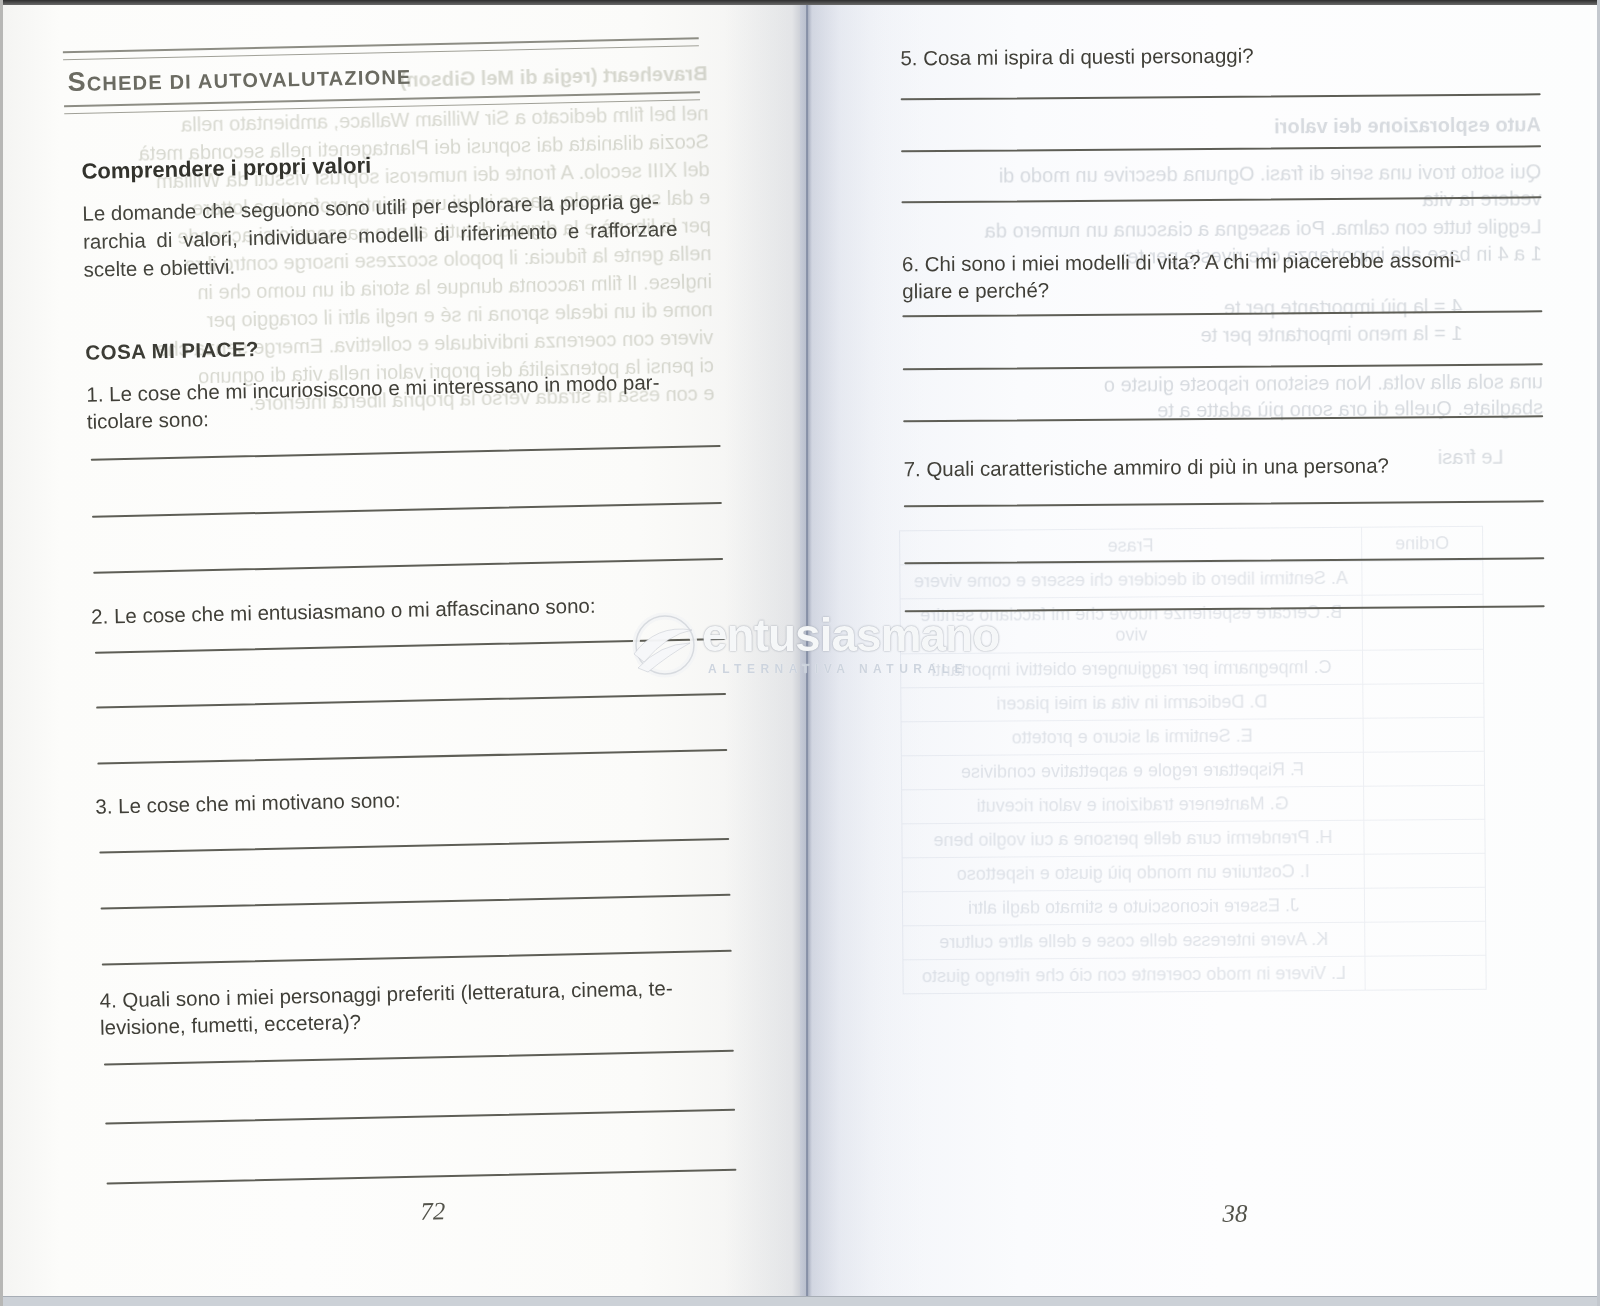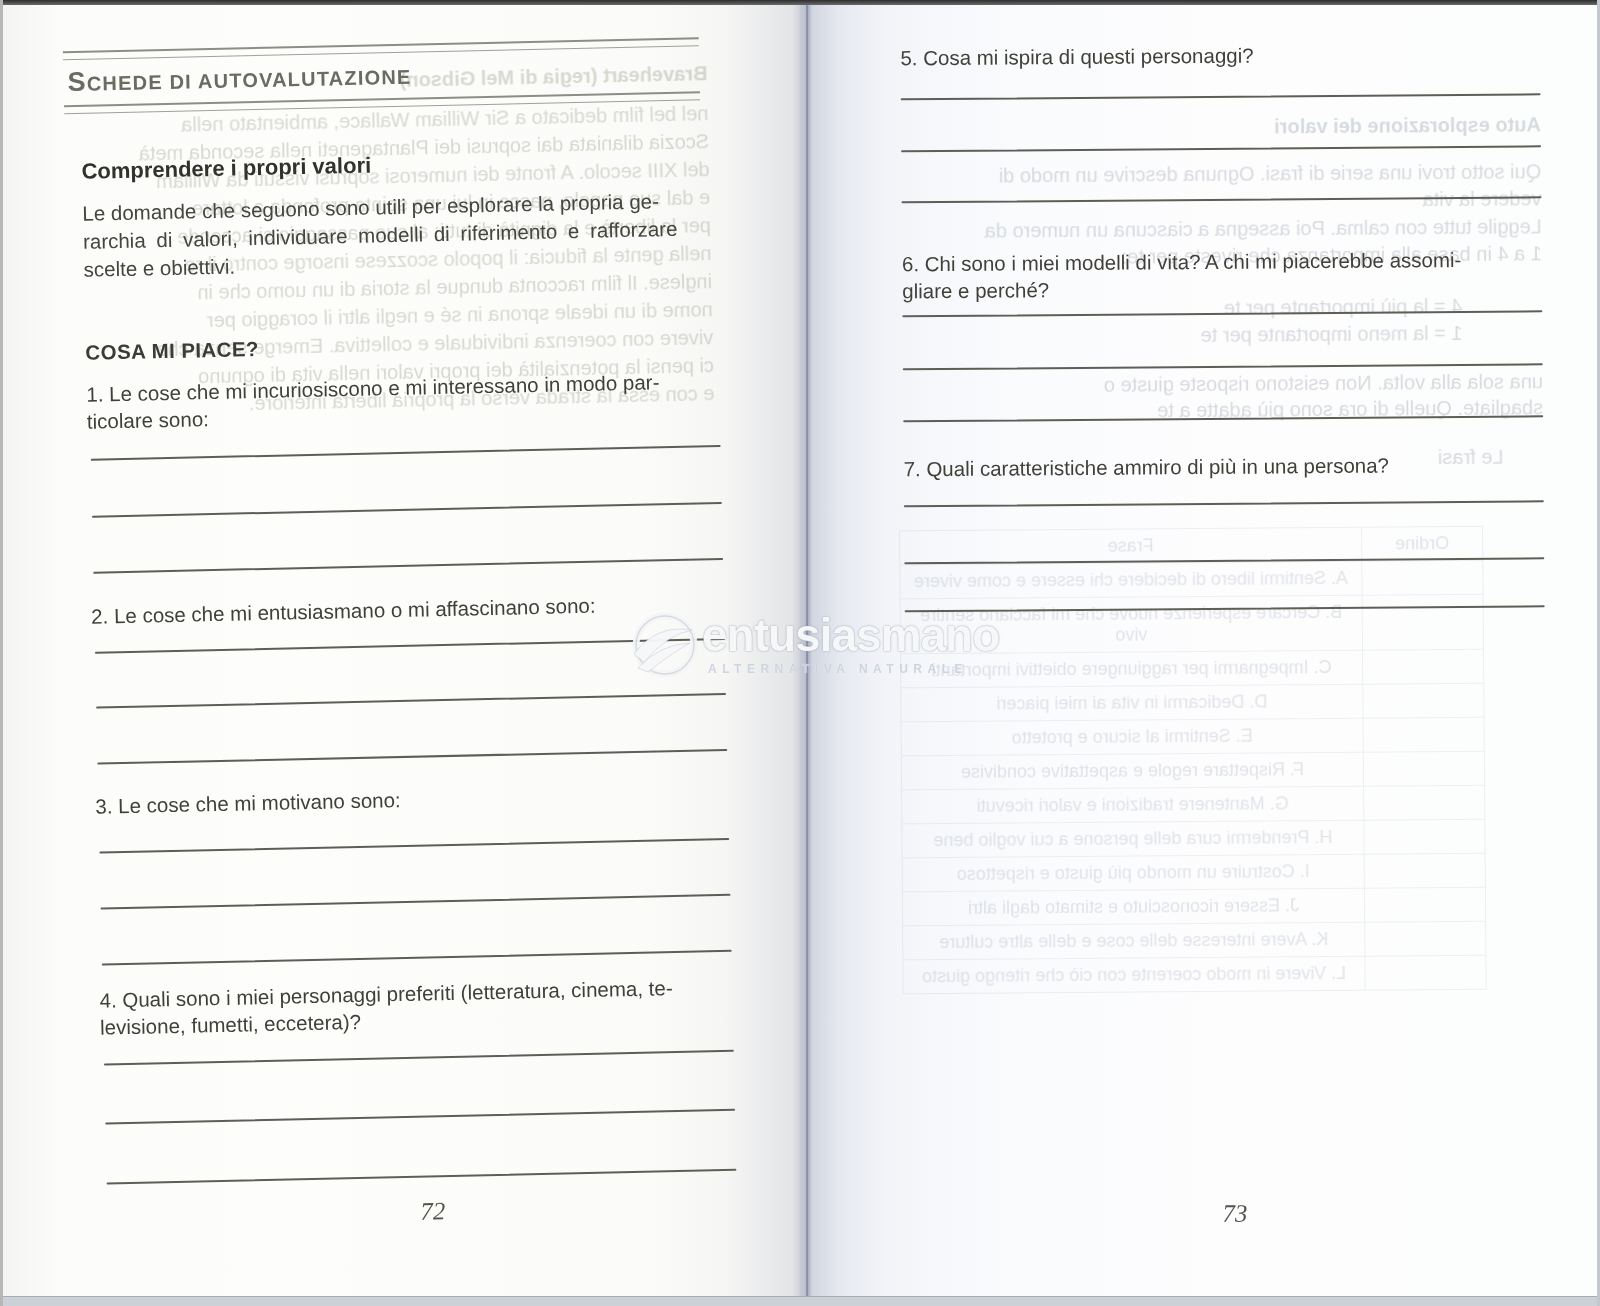--- a/index.html
+++ b/index.html
@@ -202,21 +202,21 @@
 gliare e perché?</div>
   <div class="ans" style="top:313px"></div>
   <div class="ans" style="top:366px"></div>
   <div class="ans" style="top:418px"></div>
 
   <div class="q" style="left:105px;top:453px">7. Quali caratteristiche ammiro di più in una persona?</div>
   <div class="ans" style="top:503px"></div>
   <div class="ans" style="top:560px"></div>
   <div class="ans" style="top:608px"></div>
 
-  <div class="pagenum" style="left:418px;top:1200px">73</div>
+  <div class="pagenum" style="left:418px;top:1200px">38</div>
 </div>
 
 <div class="gutter"></div>
 <div class="spine-line"></div>
 
 <div class="watermark">
   <svg class="wm-logo" width="70" height="70" viewBox="0 0 70 70">
     <circle cx="35" cy="35" r="29" fill="none" stroke="rgba(243,244,246,0.95)" stroke-width="7"></circle>
     <circle cx="35" cy="35" r="29" fill="none" stroke="rgba(180,186,196,0.45)" stroke-width="1.5"></circle>
     <path d="M4 44 Q26 14 62 20 Q38 24 14 52 Z" fill="rgba(246,247,249,0.96)" stroke="rgba(180,186,196,0.4)" stroke-width="1"></path>

